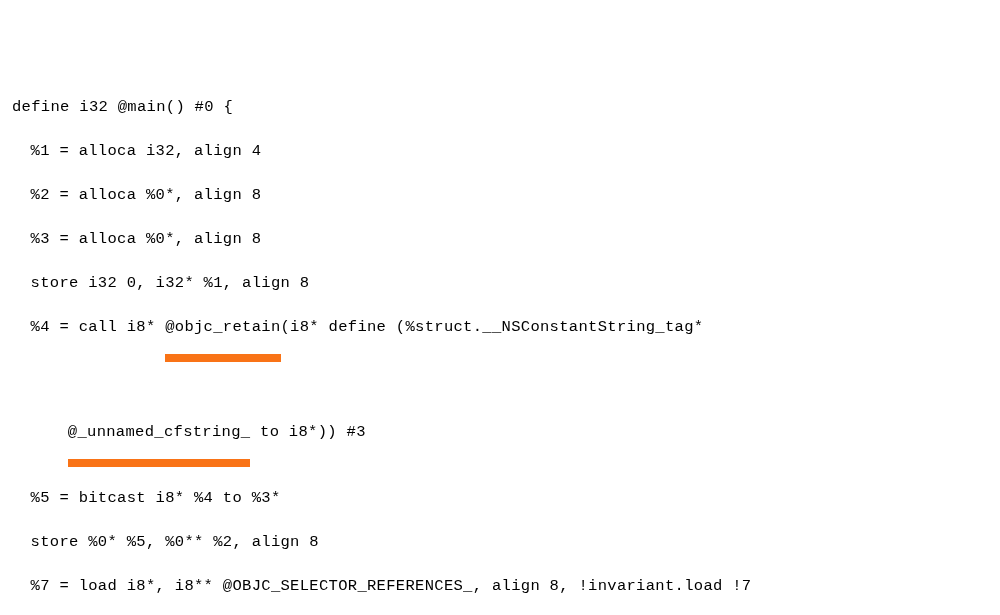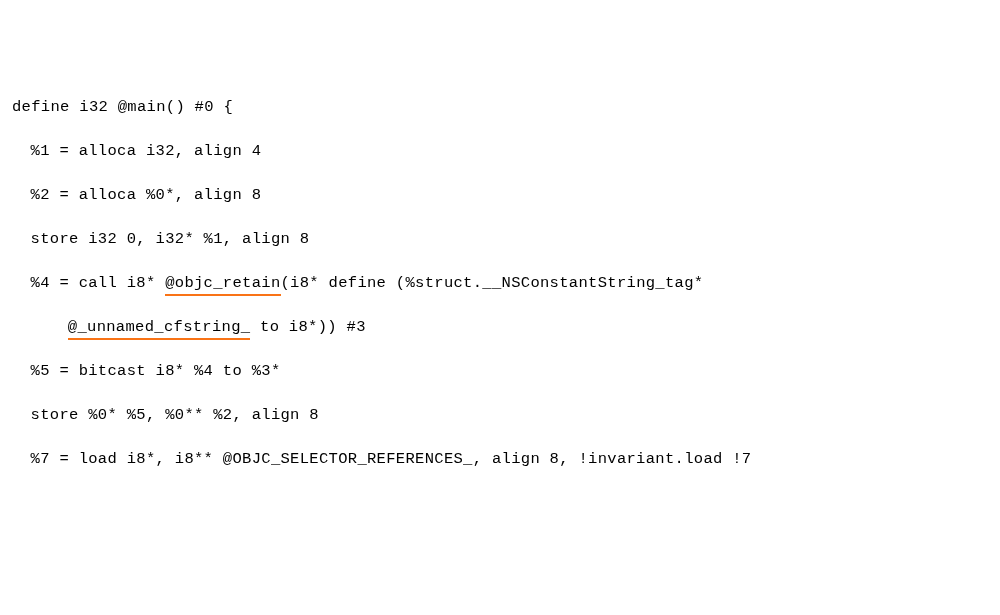--- a/index.html
+++ b/index.html
@@ -19,36 +19,38 @@
     }
     .code-line {
       display: block;
     }
     .indent-1 {
       padding-left: 2ch;
       font-family: Liberation Mono, monospace;
     }
     .indent-2 {
       padding-left: 6ch;
+      margin-top: 39px;
     }
     .underline-red {
       display: inline-block;
-      border-bottom: 2px solid #f97316;
-      padding-bottom: 0px;
+      border-bottom: 8px solid #f97316;
+      padding-bottom: 16px;
       margin-bottom: -2px;
     }
   </style>
 </head>
 <body>
 
 
 <div>
 <span class="code-line">define i32 @main() #0 {</span>
 <span class="code-line indent-1">%1 = alloca i32, align 4</span>
 <span class="code-line indent-1">%2 = alloca %0*, align 8</span>
+<span class="code-line indent-1">%3 = alloca %0*, align 8</span>
 <span class="code-line indent-1">store i32 0, i32* %1, align 8</span>
 <span class="code-line indent-1"><span>%4 = call i8* </span><span class="underline-red">@objc_retain</span><span>(i8* define (%struct.__NSConstantString_tag*</span></span>
 <span class="code-line indent-2"><span class="underline-red">@_unnamed_cfstring_</span><span> to i8*)) #3</span></span>
 <span class="code-line indent-1">%5 = bitcast i8* %4 to %3*</span>
 <span class="code-line indent-1">store %0* %5, %0** %2, align 8</span>
 <span class="code-line indent-1">%7 = load i8*, i8** @OBJC_SELECTOR_REFERENCES_, align 8, !invariant.load !7</span>
 
 
 
 

